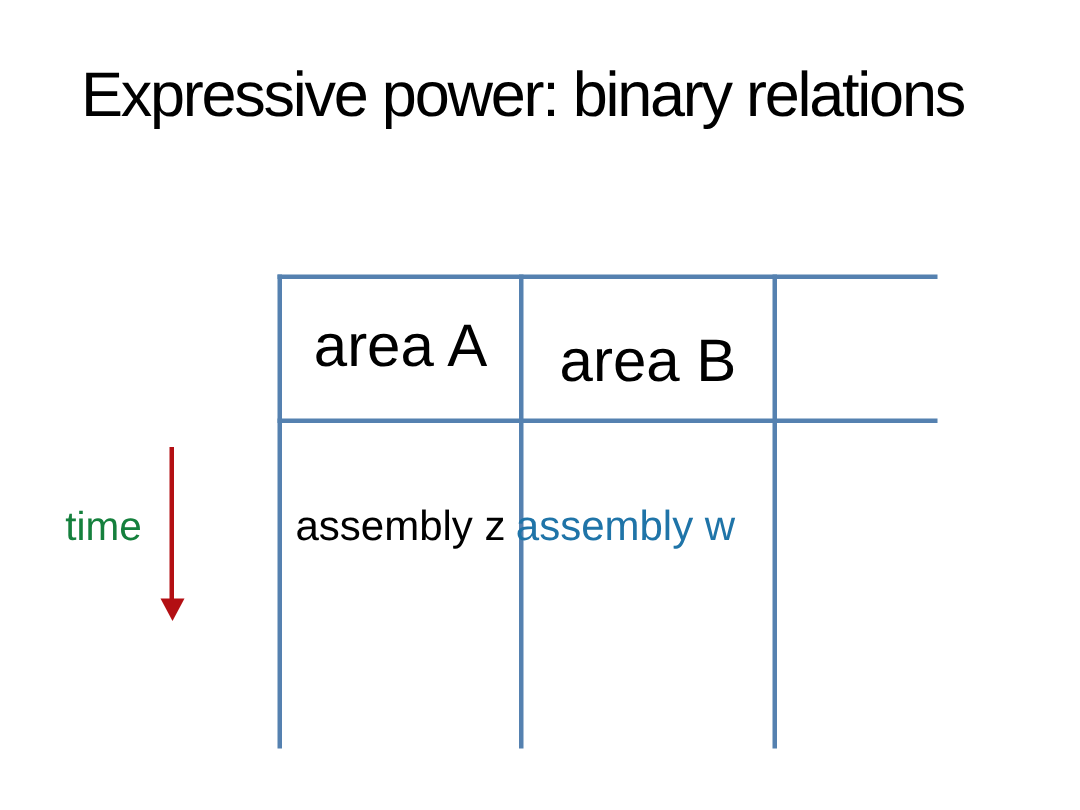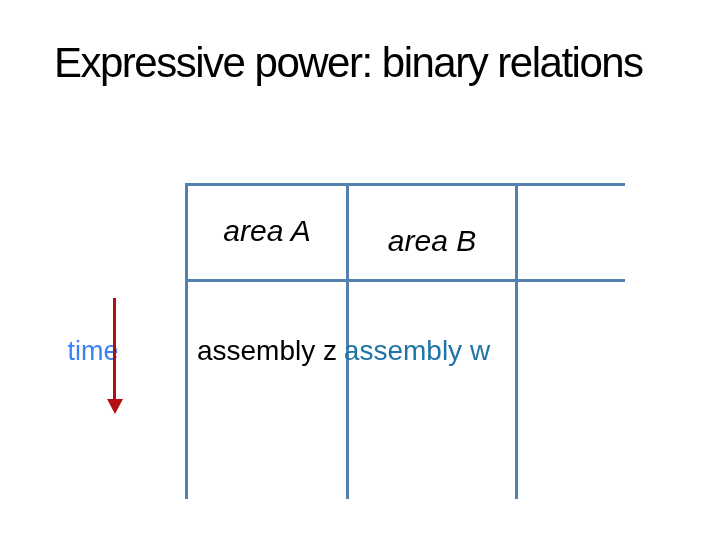--- a/index.html
+++ b/index.html
@@ -29,23 +29,22 @@
     position: absolute;
   }
   .cell {
     position: absolute;
     display: flex;
     align-items: center;
     justify-content: center;
     white-space: nowrap;
   }
   .header-cell {
-    font-size: 30px;
+    font-size: 40px;
     color: #000000;
-    font-style: italic;
   }
   .data-cell {
     font-size: 28px;
   }
   .time-label {
     position: absolute;
     left: 36px;
     top: 336px;
     width: 66px;
     text-align: center;
@@ -83,20 +82,20 @@
   <div class="tline" style="left: 346px; top: 183px; width: 3px; height: 316px; background: rgb(85, 129, 176);"></div>
   <div class="tline" style="left: 515px; top: 183px; width: 3px; height: 316px; background: rgb(85, 129, 176);"></div>
 
   <div class="cell header-cell" style="left: 188px; top: 183px; width: 158px; height: 96px; color: rgb(0, 0, 0);">area A</div>
   <div class="cell header-cell" style="left: 349px; top: 183px; width: 166px; height: 116px; color: rgb(0, 0, 0);">area B</div>
   <div class="cell header-cell" style="left:518px; top:183px; width:107px; height:96px;"></div>
 
   <div class="cell data-cell" style="left: 188px; top: 333px; width: 158px; height: 36px; color: #000000;">assembly z</div>
   <div class="cell data-cell" style="left: 334px; top: 333px; width: 166px; height: 36px; color: rgb(31, 116, 168);">assembly w</div>
 
-  <div class="time-label" style="color: #3b82f6; margin-left: 24px;">time</div>
+  <div class="time-label" style="color: #15803d;">time</div>
 
   <div>
     <div class="arrow-shaft" style="background: rgb(179, 15, 19);"></div>
     <div class="arrow-head" style="border-top-color: rgb(179, 15, 19);"></div>
   </div>
 
 </div>
 
 </body></html>

